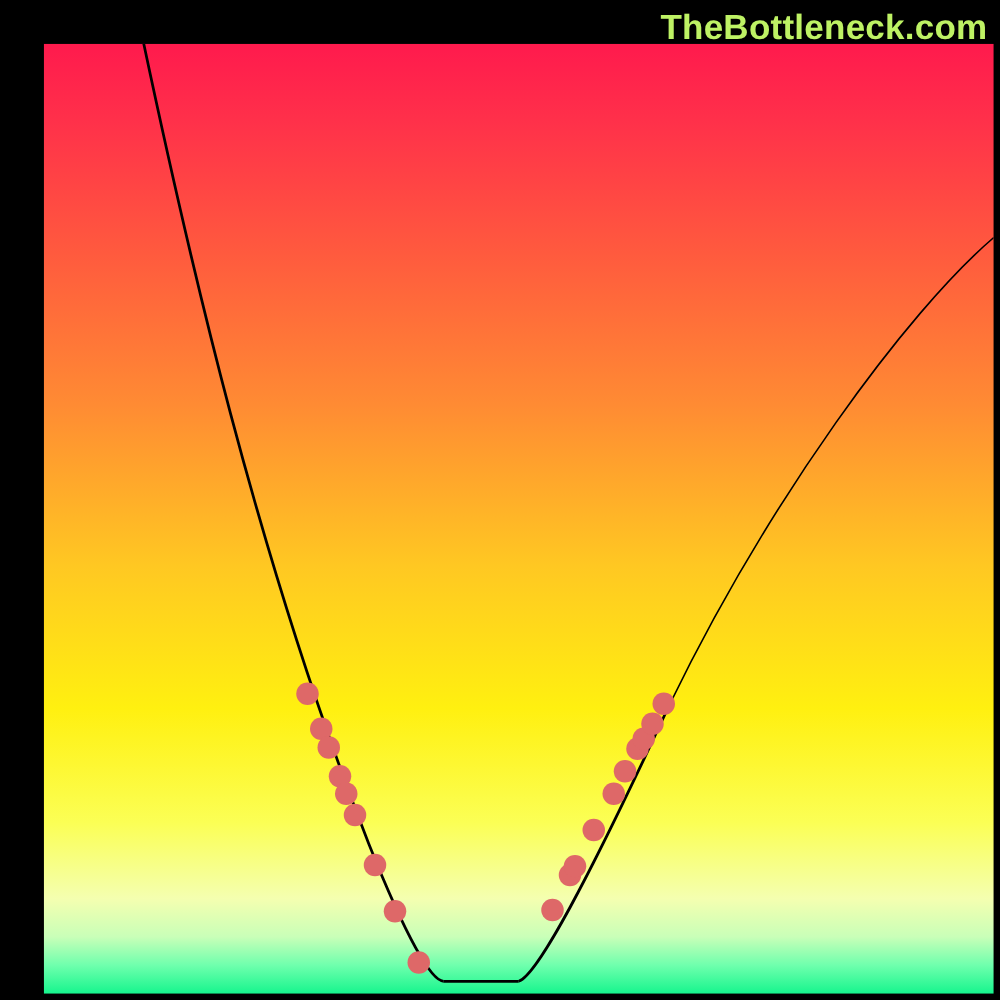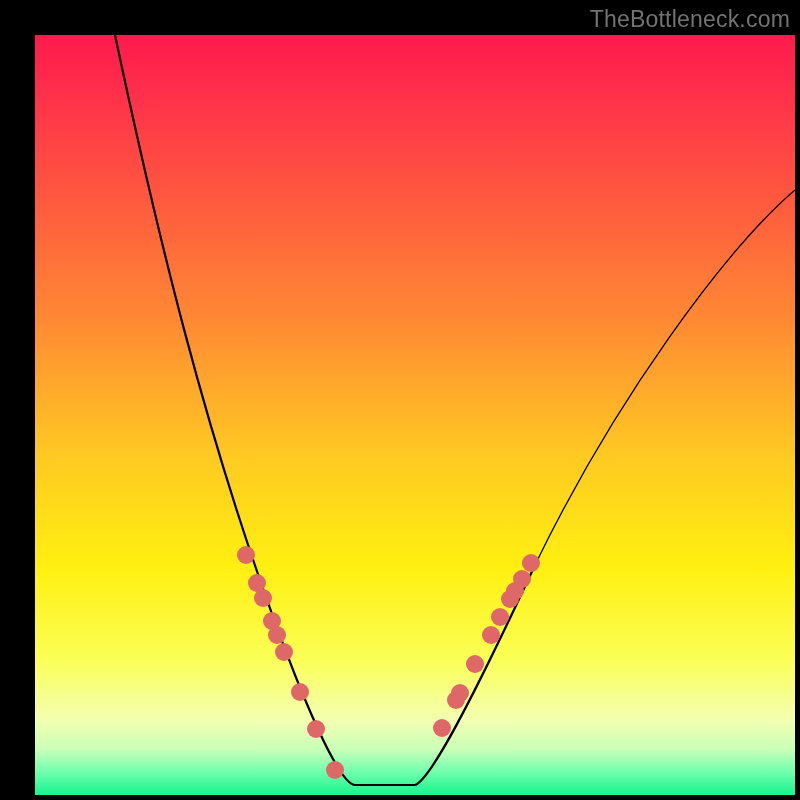--- a/index.html
+++ b/index.html
@@ -45,23 +45,23 @@
       #f4ffb0 90%,
       #c9ffb8 94%,
       #6fffad 97%,
       #16f58d 100%
     );
   }
   .watermark {
     position: absolute;
     top: 6px;
     right: 10px;
-    color: #737373;
-    font-size: 23px;
-    font-weight: 400;
+    color: #bef264;
+    font-size: 28px;
+    font-weight: 700;
     letter-spacing: 0.2px;
     font-family: Arial, Helvetica, sans-serif;
   }
   svg.curve {
     position: absolute;
     left: 0;
     top: 0;
     width: 760px;
     height: 760px;
   }

